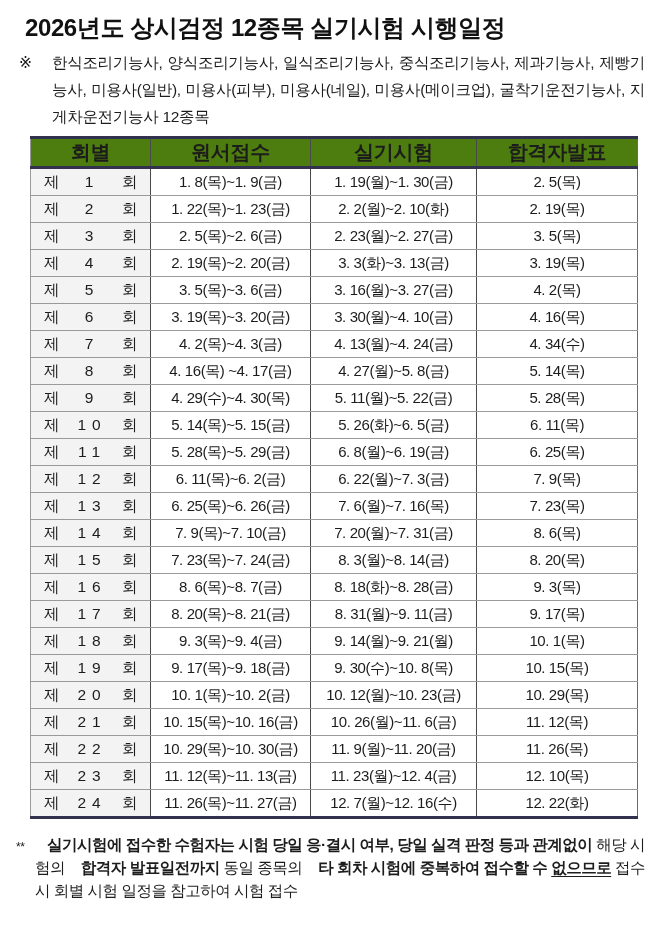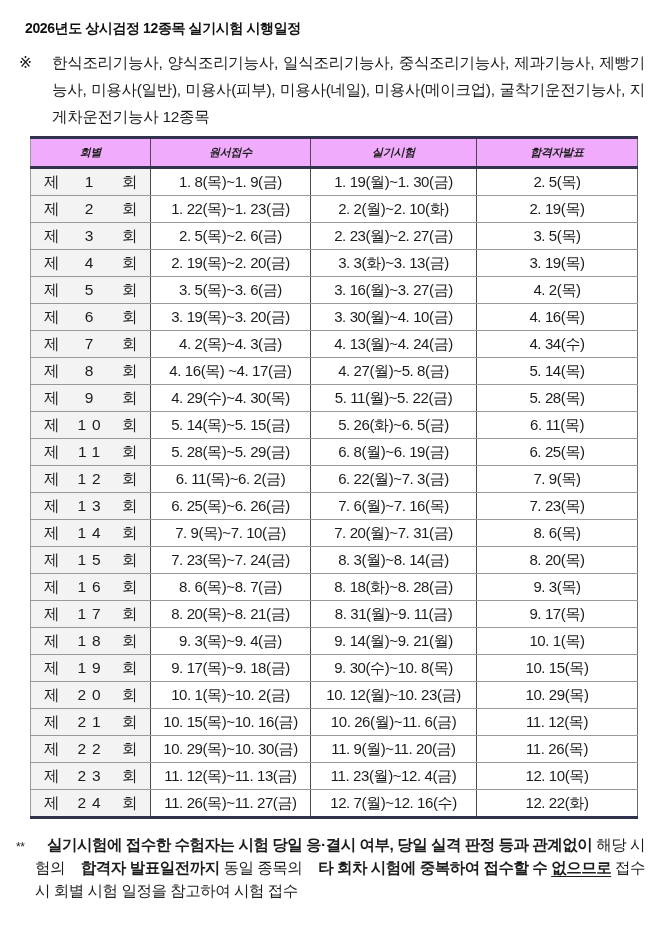--- a/index.html
+++ b/index.html
@@ -8,21 +8,21 @@
     background: #ffffff;
     color: #1c1c1c;
     font-family: "Liberation Sans", "DejaVu Sans", sans-serif;
     overflow: hidden;
   }
   .page { position: relative; width: 660px; height: 951px; }
 
   
   .doc-title {
     margin: 16px 15px 0 25px;
-    font-size: 14px; line-height: 24px;
+    font-size: 24px; line-height: 24px;
     font-weight: 700; color: #111;
     letter-spacing: -0.4px;
   }
 
   
   .note-subjects {
     display: flex;
     margin: 9px 15px 0 19px;
     font-size: 15.5px; line-height: 27px;
     letter-spacing: -0.3px;
@@ -54,28 +54,27 @@
     border-top: 3px solid #32324e;
     border-bottom: 3px solid #32324e;
     border-left: 1px solid #9a9a9a;
     border-right: 1px solid #6a6a6a;
   }
   col.c1 { width: 120px; }
   col.c2 { width: 160px; }
   col.c3 { width: 166px; }
   col.c4 { width: 161px; }
   .schedule th {
-    background: #f0abfc;
+    background: #4d7c0f;
     border-bottom: 3px solid #32324e;
     height: 27px;
-    font-size: 11px; font-weight: 700;
+    font-size: 20px; font-weight: 700;
     letter-spacing: -0.3px;
     text-align: center; vertical-align: middle;
     padding: 0;
-    font-style: italic;
   }
   .schedule th + th, .schedule td + td { border-left: 1px solid #4a4a4a; }
   .schedule td {
     height: 26px;
     border-bottom: 1px solid #9a9a9a;
     font-size: 15px;
     letter-spacing: -0.4px;
     text-align: center; vertical-align: middle;
     padding: 0;
     white-space: nowrap;

